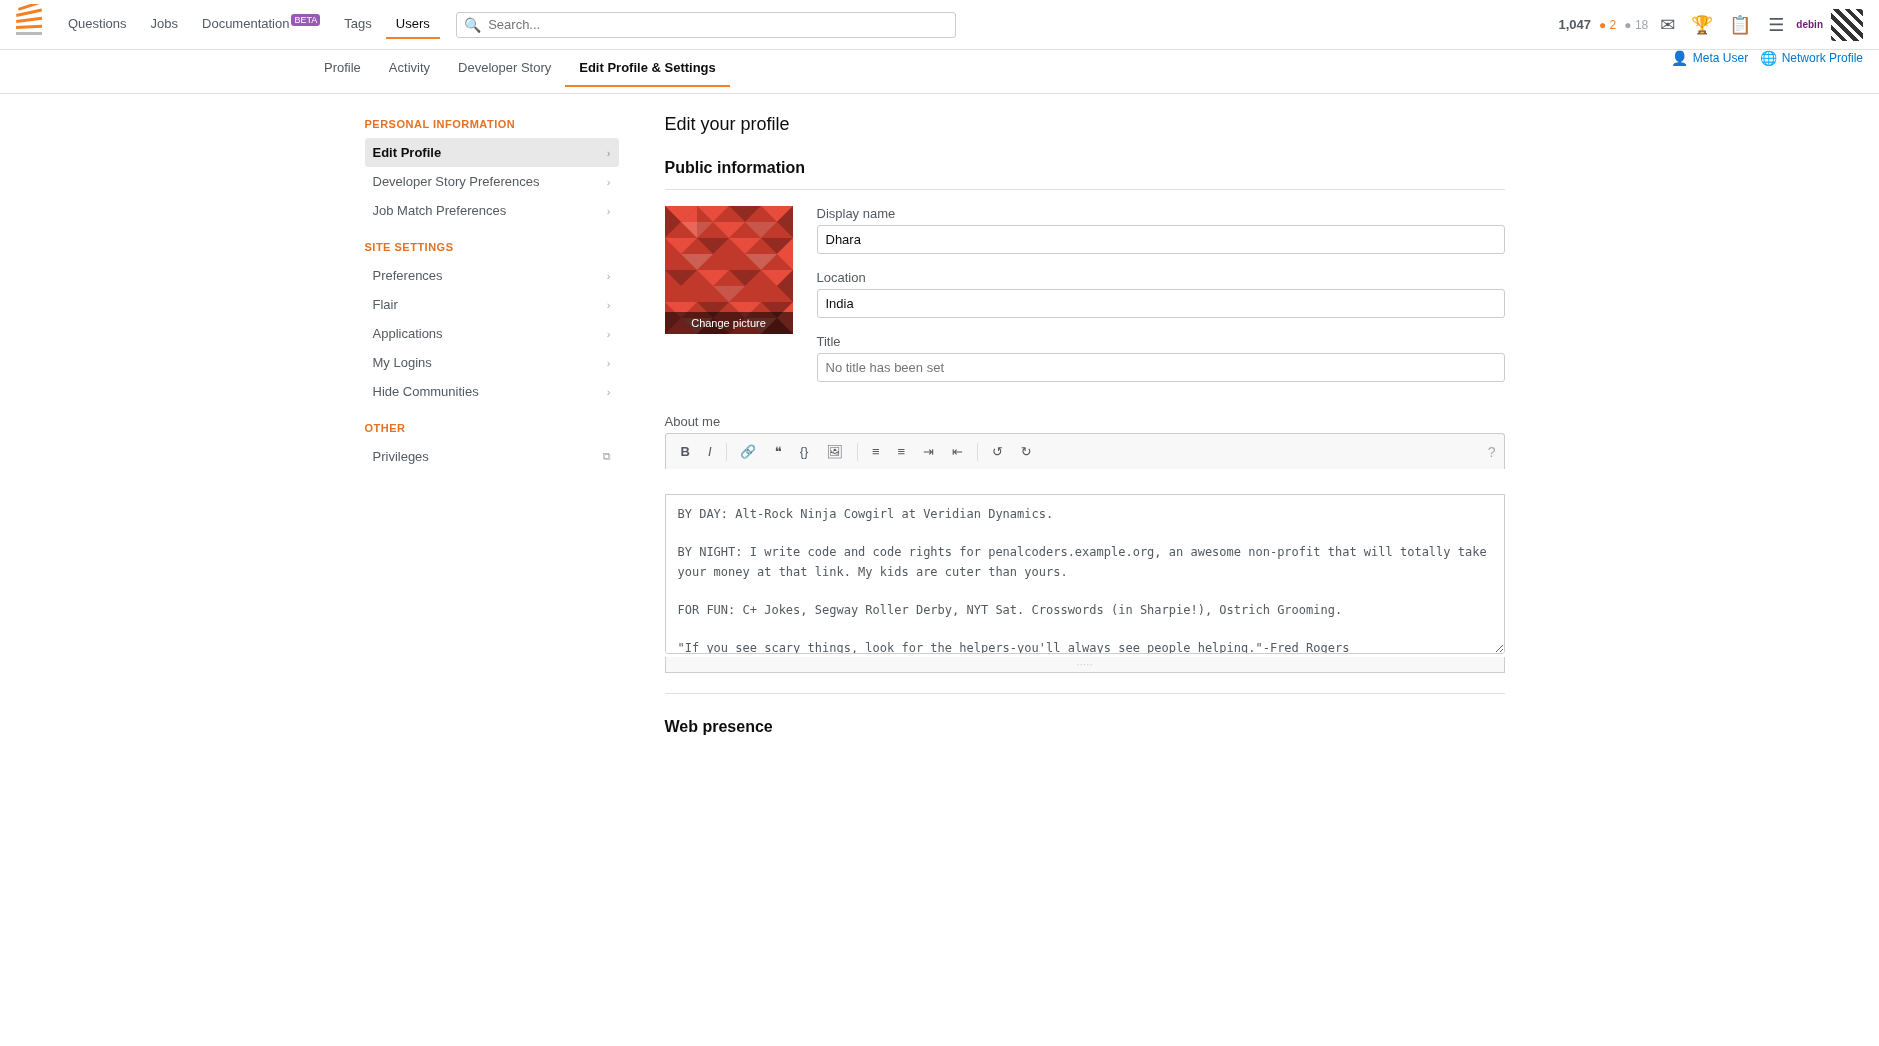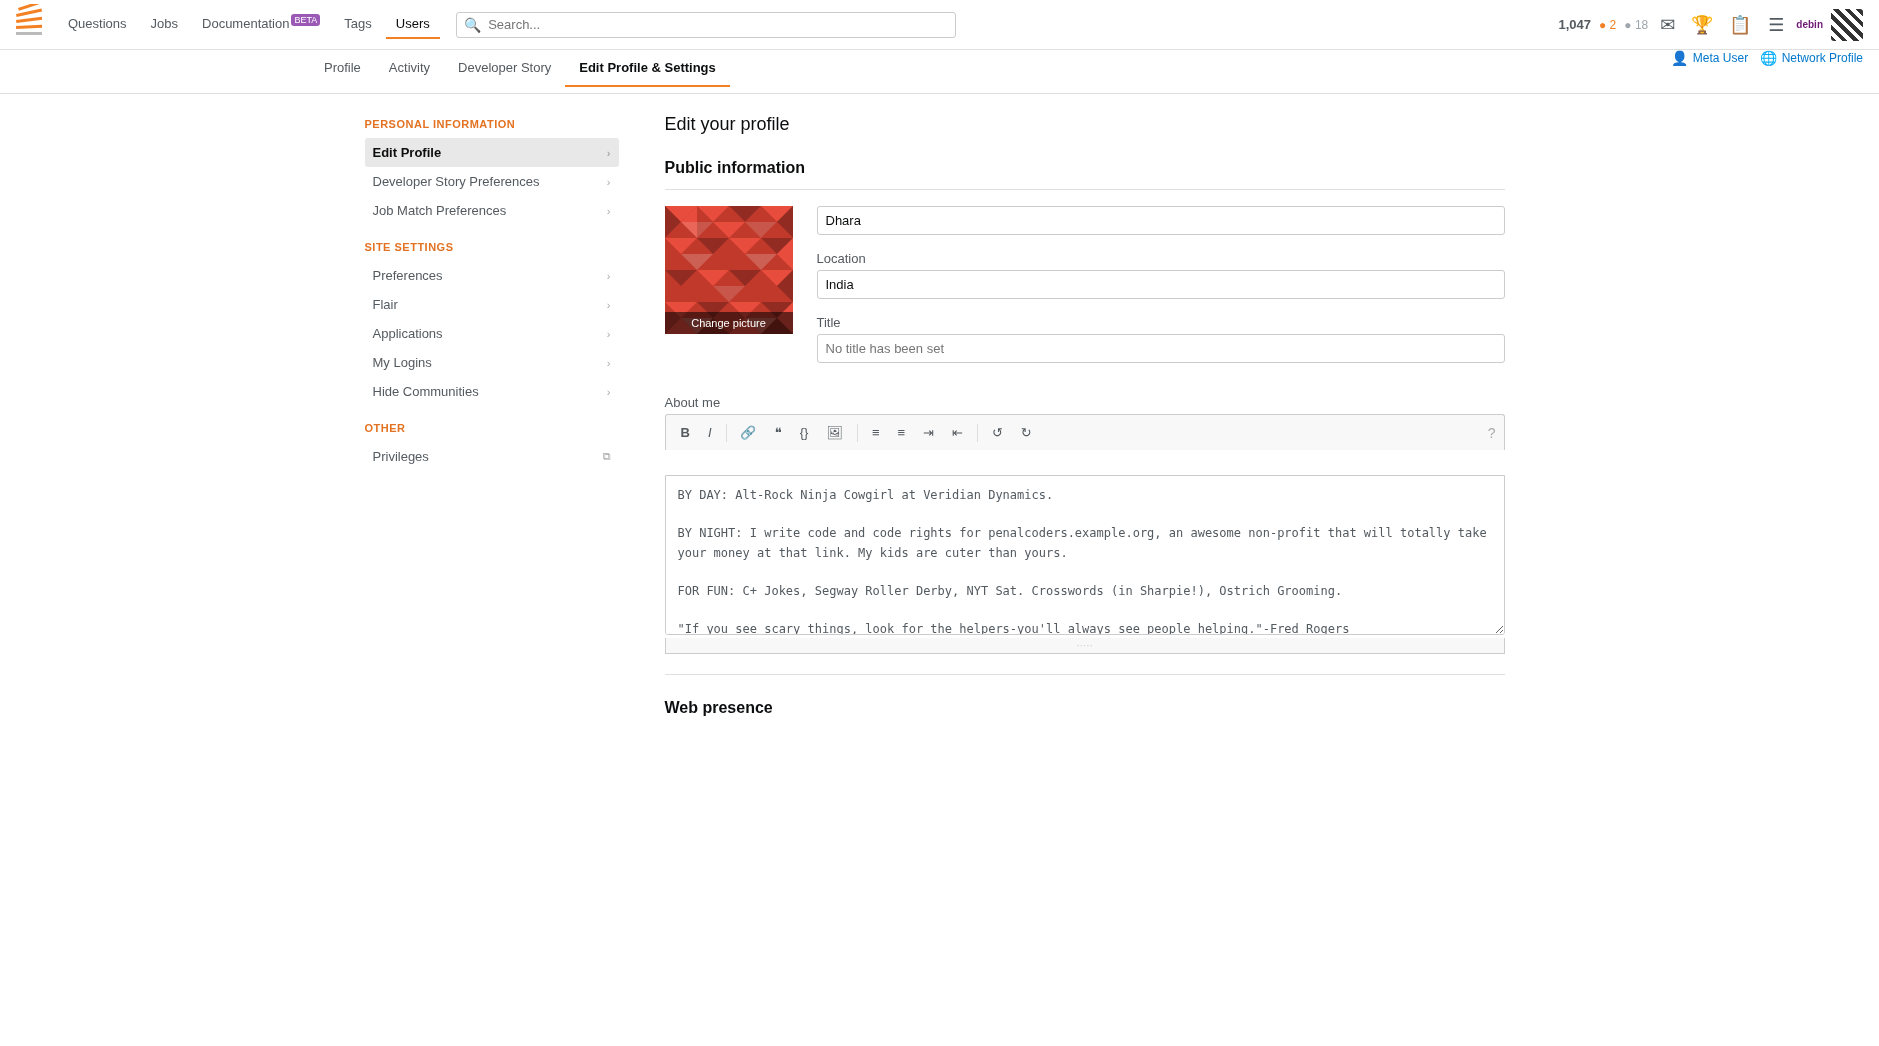--- a/index.html
+++ b/index.html
@@ -315,20 +315,21 @@
           <polygon points="0,128 32,128 16,112" fill="#e74c3c"></polygon>
           <polygon points="32,128 64,128 48,112" fill="#922b21"></polygon>
           <polygon points="64,128 96,128 80,112" fill="#e74c3c"></polygon>
           <polygon points="96,128 128,128 112,112" fill="#922b21"></polygon>
         </svg>
         <div class="avatar-overlay">Change picture</div>
       </div>
 
       <div class="fields-col">
         <div class="form-row">
+          <label class="form-label">Display name</label>
           <input class="form-input" type="text" value="Dhara" style="">
         </div>
         <div class="form-row">
           <label class="form-label">Location</label>
           <input class="form-input" type="text" value="India" style="">
         </div>
         <div class="form-row">
           <label class="form-label">Title</label>
           <input class="form-input placeholder" type="text" placeholder="No title has been set" style="">
         </div>

